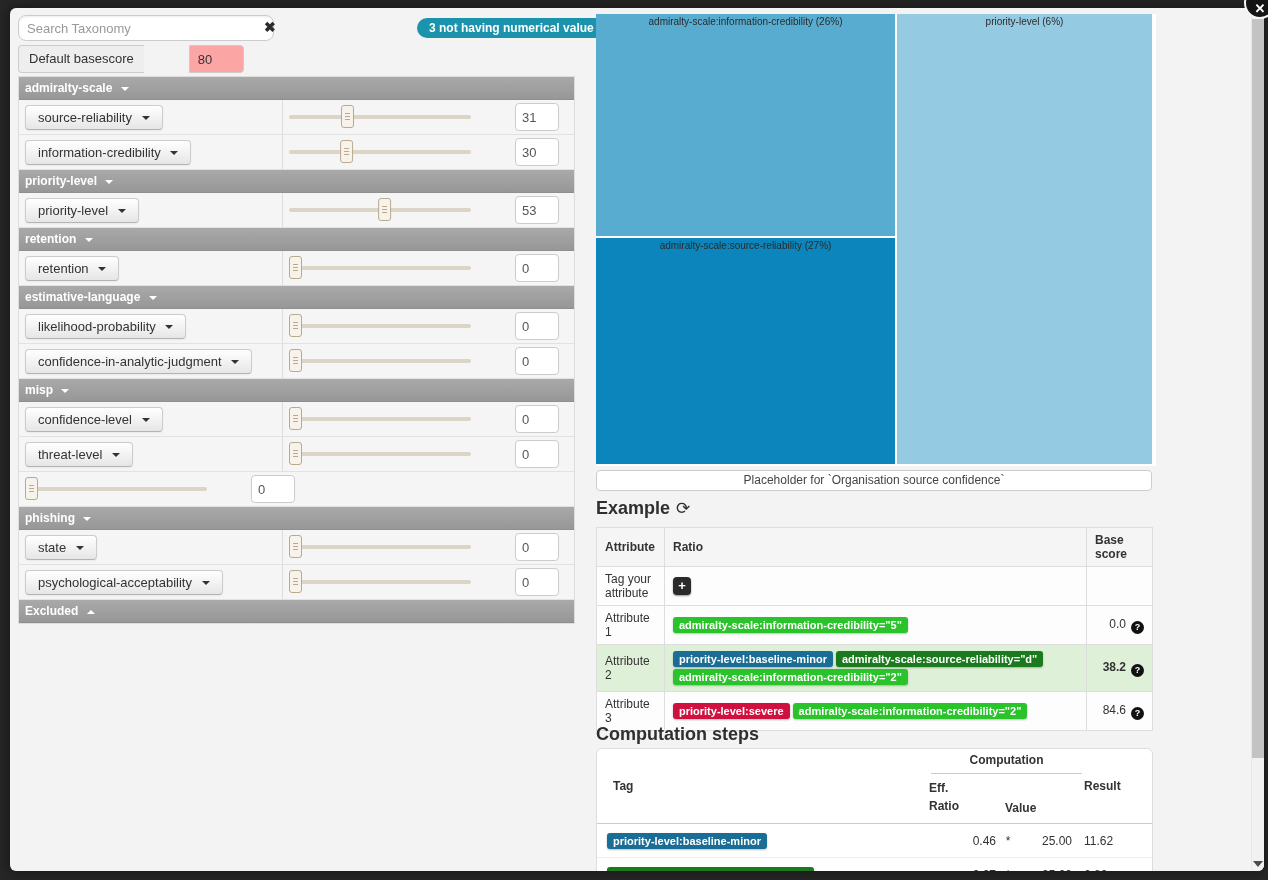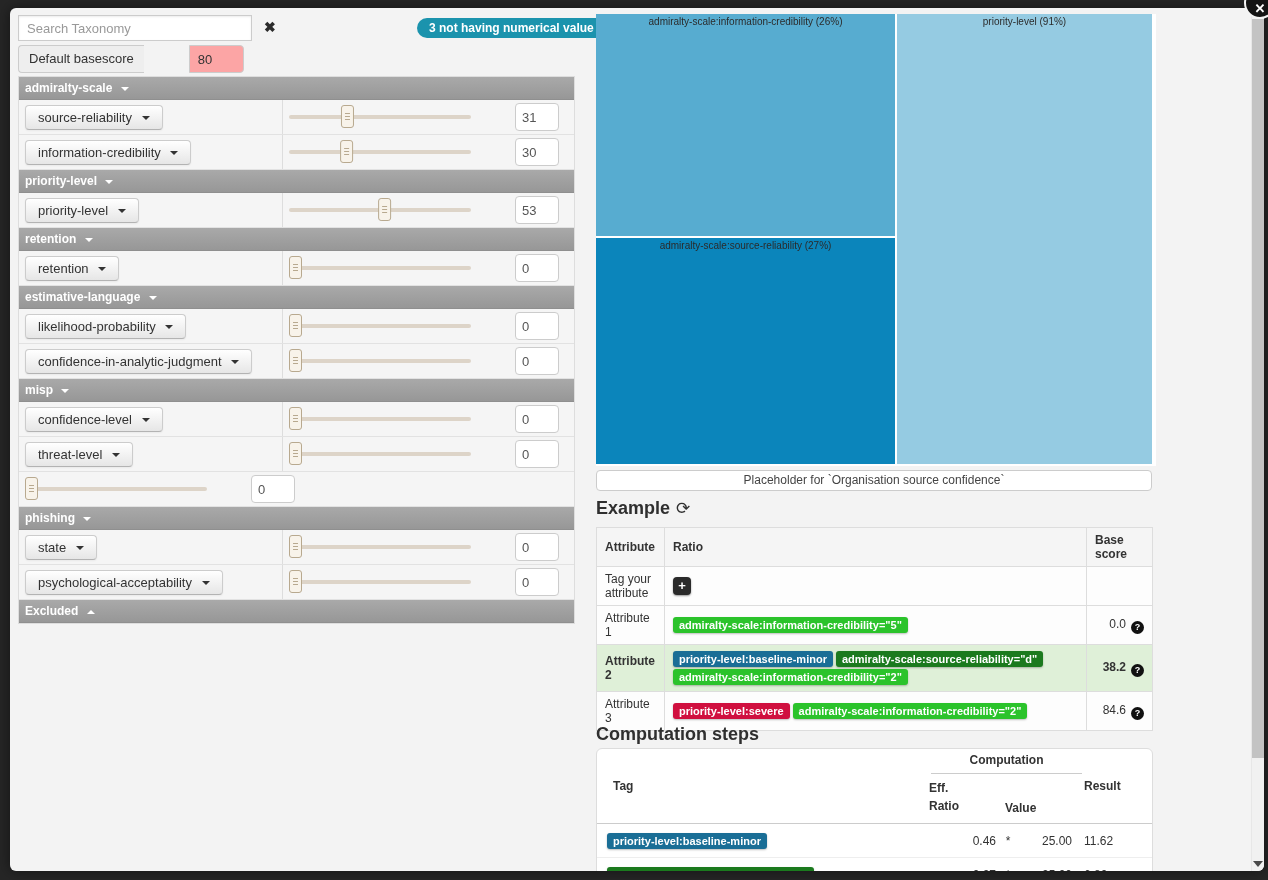--- a/index.html
+++ b/index.html
@@ -12,22 +12,22 @@
   .sb-arrow{position:absolute;left:1px;width:0;height:0;border-left:5px solid transparent;border-right:5px solid transparent;}
   .sb-up{top:3px;border-bottom:6px solid #989898;}
   .sb-down{bottom:4px;border-top:6px solid #4a4a4a;}
   #sb-thumb{position:absolute;left:0;top:11px;width:12px;height:739px;background:#c3c3c3;}
   
   #close-btn{position:absolute;left:1244px;top:-13px;width:28px;height:28px;border-radius:50%;
              background:#141414;border:2px solid #f4f4f4;color:#fff;font-size:13px;font-weight:bold;
              text-align:center;line-height:40px;z-index:50;}
   
   .left{position:absolute;left:8px;top:0;width:567px;}
-  #search-input{position:absolute;left:0;top:7px;width:234px;height:26px;box-sizing:border-box;
-    border:1px solid #ccc;border-radius:0;padding:2px 8px;font-size:13px;color:#555;background:#fff;
+  #search-input{position:absolute;left:0;top:7px;width:256px;height:26px;box-sizing:border-box;
+    border:1px solid #ccc;border-radius:8px;padding:2px 8px;font-size:13px;color:#555;background:#fff;
     box-shadow:inset 0 1px 2px rgba(0,0,0,.08);}
   #search-input::placeholder{color:#999;}
   #search-clear{position:absolute;left:246px;top:11px;font-size:14px;font-weight:bold;color:#2b2b2b;cursor:pointer;}
   #badge{position:absolute;left:399px;top:10px;background:#1b93ad;color:#fff;font-size:12px;font-weight:bold;
     padding:3px 12px;border-radius:11px;white-space:nowrap;}
   #basescore-group{position:absolute;left:0;top:37px;display:flex;gap:45px;}
   #basescore-label{background:#eee;border:1px solid #ccc;border-right:none;border-radius:4px 0 0 4px;
     padding:4px 10px;font-size:13px;color:#333;height:18px;line-height:18px;}
   #basescore-input{width:55px;height:28px;box-sizing:border-box;border:1px solid #ccc;border-radius:0 4px 4px 0;
     padding:2px 8px;font-size:13px;color:#333;background:#fca5a5;}
@@ -282,21 +282,21 @@
 
     <div class="right">
       <div id="treemap">
           <div class="tm-box" style="left: 0px; top: 0px; width: 299px; height: 222px; background: rgb(87, 172, 208);">
             <div class="tm-label">admiralty-scale:information-credibility (26%)</div>
           </div>
           <div class="tm-box" style="left: 0px; top: 224px; width: 299px; height: 226px; background: rgb(11, 133, 187);">
             <div class="tm-label">admiralty-scale:source-reliability (27%)</div>
           </div>
           <div class="tm-box" style="left: 301px; top: 0px; width: 255px; height: 450px; background: rgb(149, 203, 226);">
-            <div class="tm-label">priority-level (91%)</div>
+            <div class="tm-label">priority-level (6%)</div>
           </div>
         </div>
 
       <div id="org-conf">Placeholder for `Organisation source confidence`</div>
 
       <div class="section-title" id="example-title">
         <span>Example</span><span id="refresh-icon">⟳</span>
       </div>
 
       <table id="example-table">
@@ -317,21 +317,21 @@
               <td>Tag your attribute</td>
               <td><span class="add-tag-btn">+</span></td>
               <td class="score-cell"></td>
             </tr>
             <tr>
               <td>Attribute 1</td>
               <td><span class="tag-chip" style="background: rgb(43, 195, 43);">admiralty-scale:information-credibility="5"</span></td>
               <td class="score-cell"><span>0.0</span><span class="q-icon">?</span></td>
             </tr>
             <tr class="row-highlight">
-              <td style="font-weight: bold;">Attribute 2</td>
+              <td style="font-weight: normal;">Attribute 2</td>
               <td><span class="tag-chip" style="background: rgb(26, 110, 150);">priority-level:baseline-minor</span><span class="tag-chip" style="background: rgb(27, 122, 30);">admiralty-scale:source-reliability="d"</span><span class="tag-chip" style="background: rgb(43, 195, 43);">admiralty-scale:information-credibility="2"</span></td>
               <td class="score-cell"><span style="font-weight: bold;">38.2</span><span class="q-icon">?</span></td>
             </tr>
             <tr>
               <td>Attribute 3</td>
               <td><span class="tag-chip" style="background: rgb(208, 16, 63);">priority-level:severe</span><span class="tag-chip" style="background: rgb(43, 195, 43);">admiralty-scale:information-credibility="2"</span></td>
               <td class="score-cell"><span>84.6</span><span class="q-icon">?</span></td>
             </tr>
           </tbody>
       </table>

